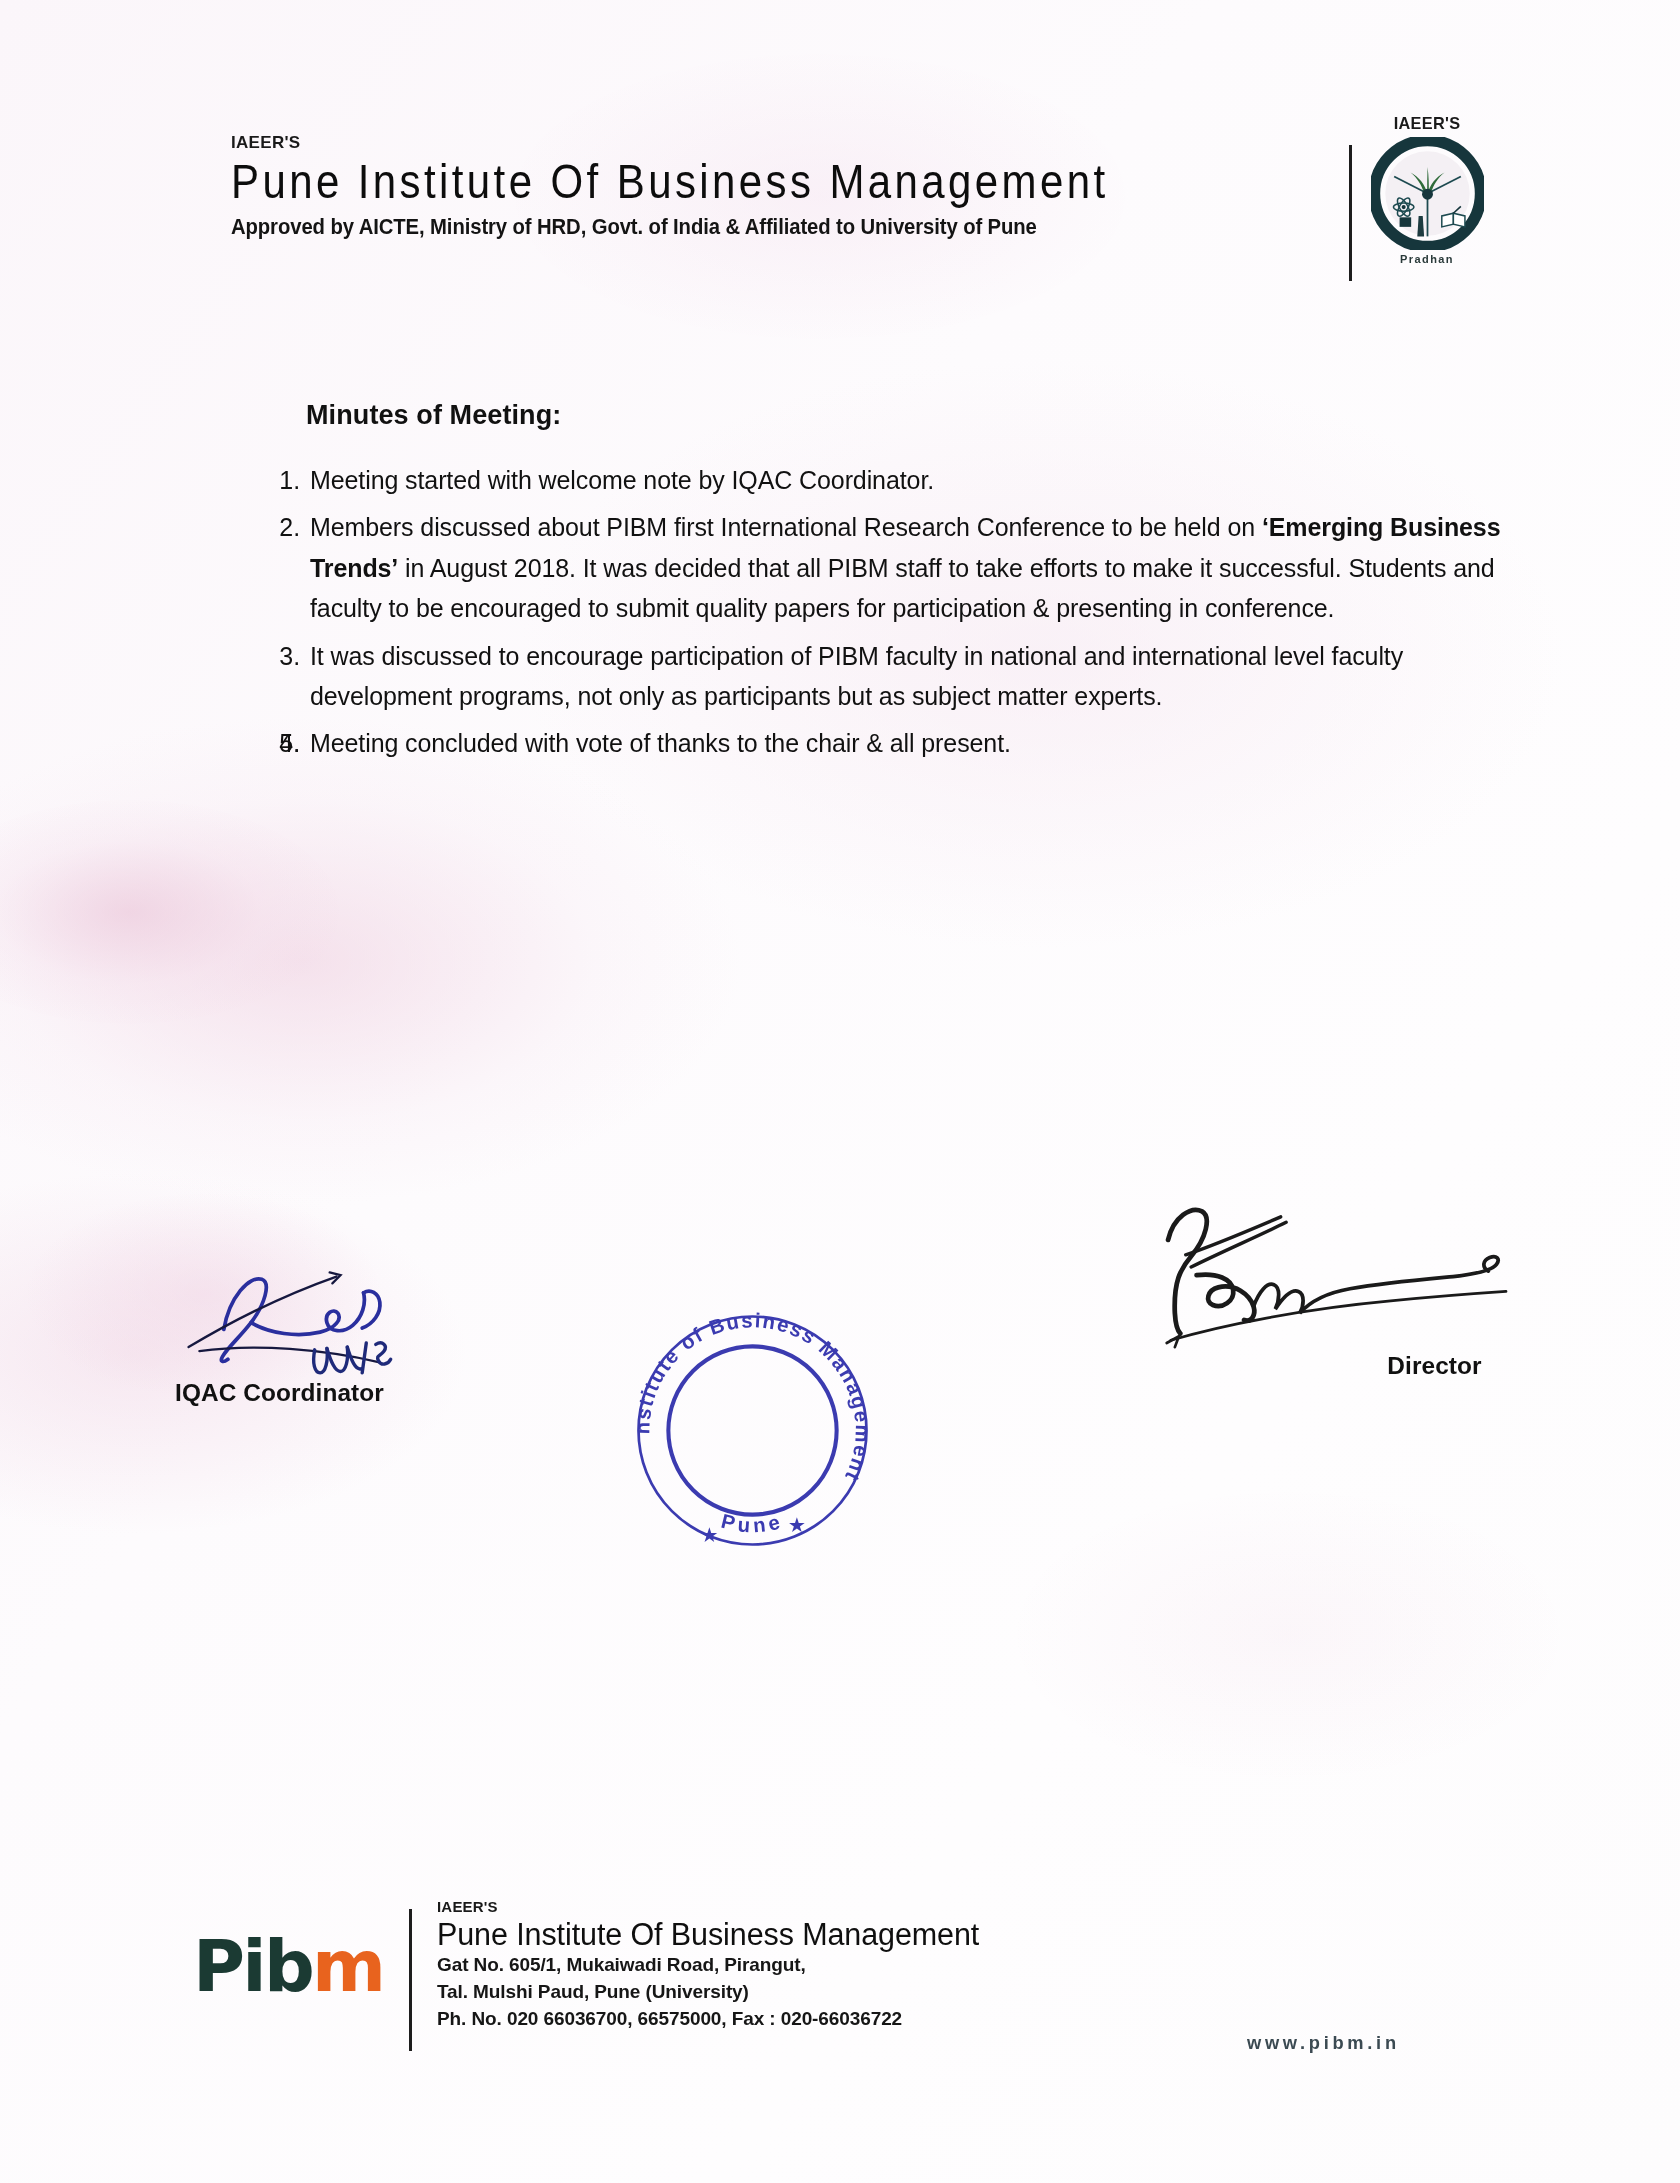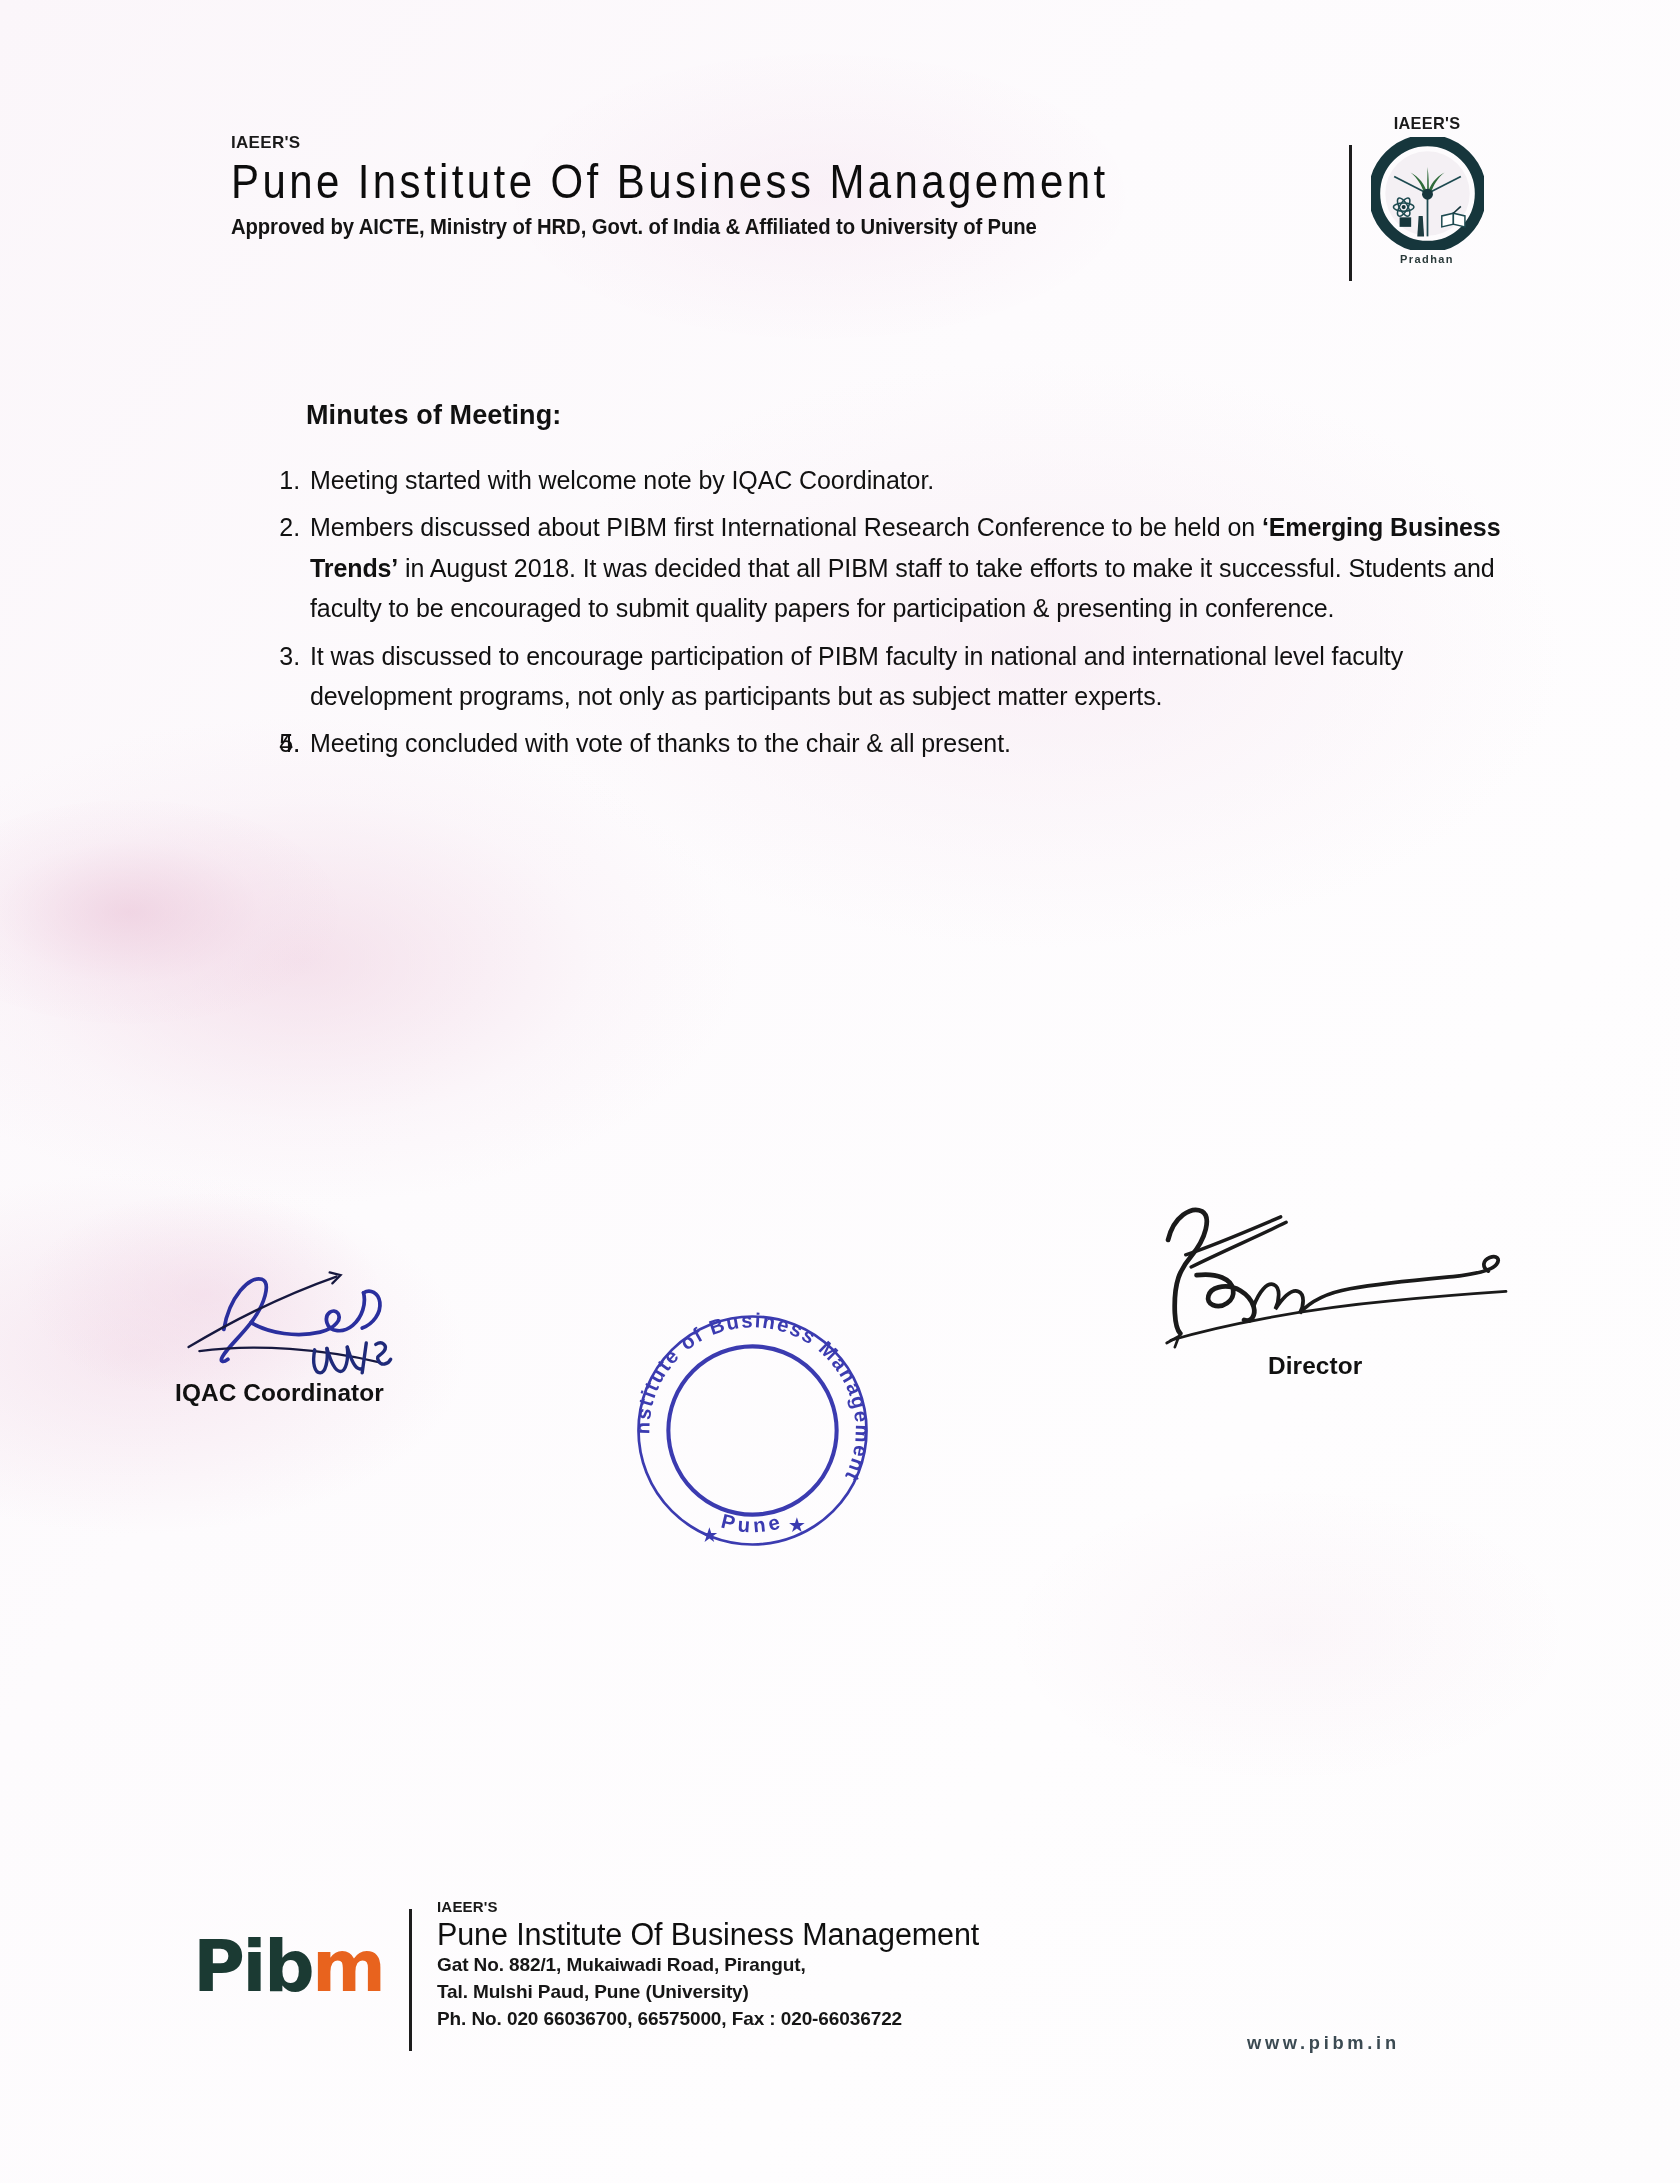--- a/index.html
+++ b/index.html
@@ -152,20 +152,21 @@
     position: absolute;
     left: 175px;
     top: 1248px;
     width: 380px;
   }
   .sig-right {
     position: absolute;
     left: 1126px;
     top: 1180px;
     width: 475px;
+    text-align: center;
   }
   .sig-label {
     font-size: 24.4px;
     font-weight: bold;
     color: #111;
     letter-spacing: 0.1px;
   }
   .sig-label.left { margin-left: 0px; }
   .sig-label.right { margin-left: 142px; }
 
@@ -391,21 +392,21 @@
     </div>
     <div class="sig-label right">Director</div>
   </div>
 
   <div class="footer">
     <div class="footer-logo"><span class="teal">Pib</span><span class="orange">m</span></div>
     <div class="footer-divider"></div>
     <div class="footer-text">
       <div class="footer-sup">IAEER'S</div>
       <div class="footer-title">Pune Institute Of Business Management</div>
-      <div class="footer-line">Gat No. 882/1, Mukaiwadi Road, Pirangut,</div>
+      <div class="footer-line">Gat No. 605/1, Mukaiwadi Road, Pirangut,</div>
       <div class="footer-line">Tal. Mulshi Paud, Pune (University)</div>
       <div class="footer-line">Ph. No.  020 66036700, 66575000,  Fax : 020-66036722</div>
     </div>
     <div class="footer-web">www.pibm.in</div>
   </div>
 
 </div>
 
 
 </body></html>

